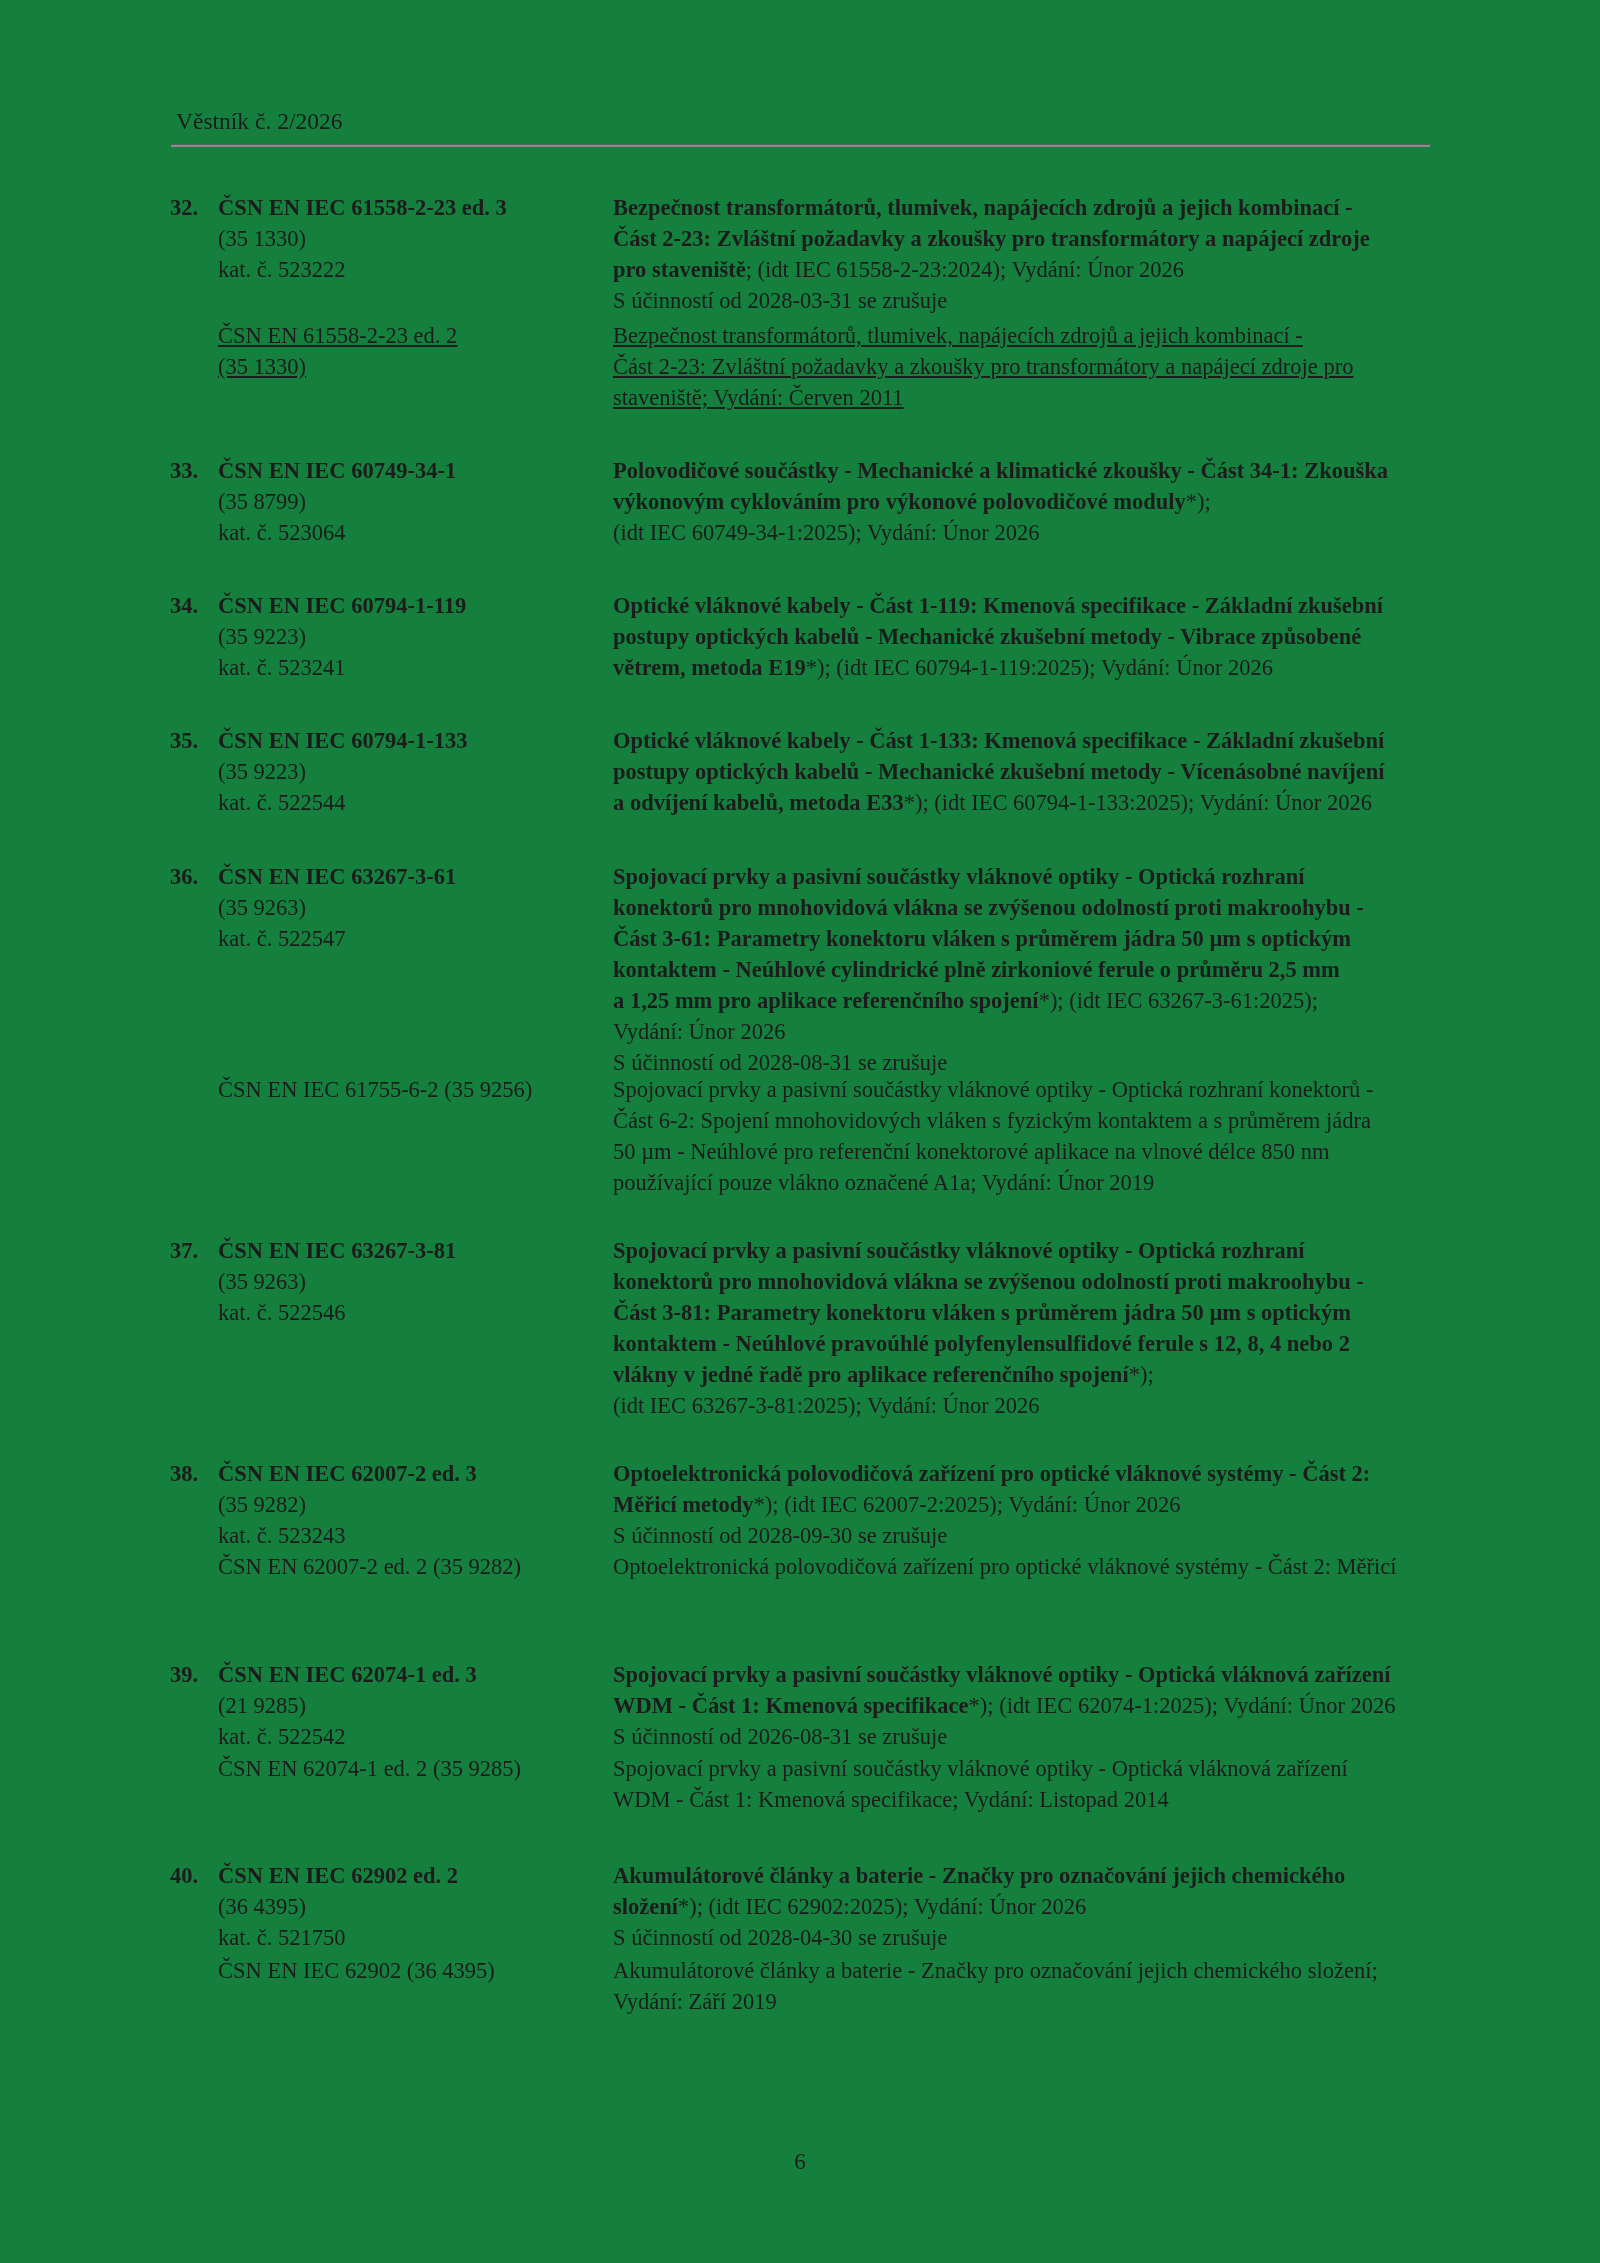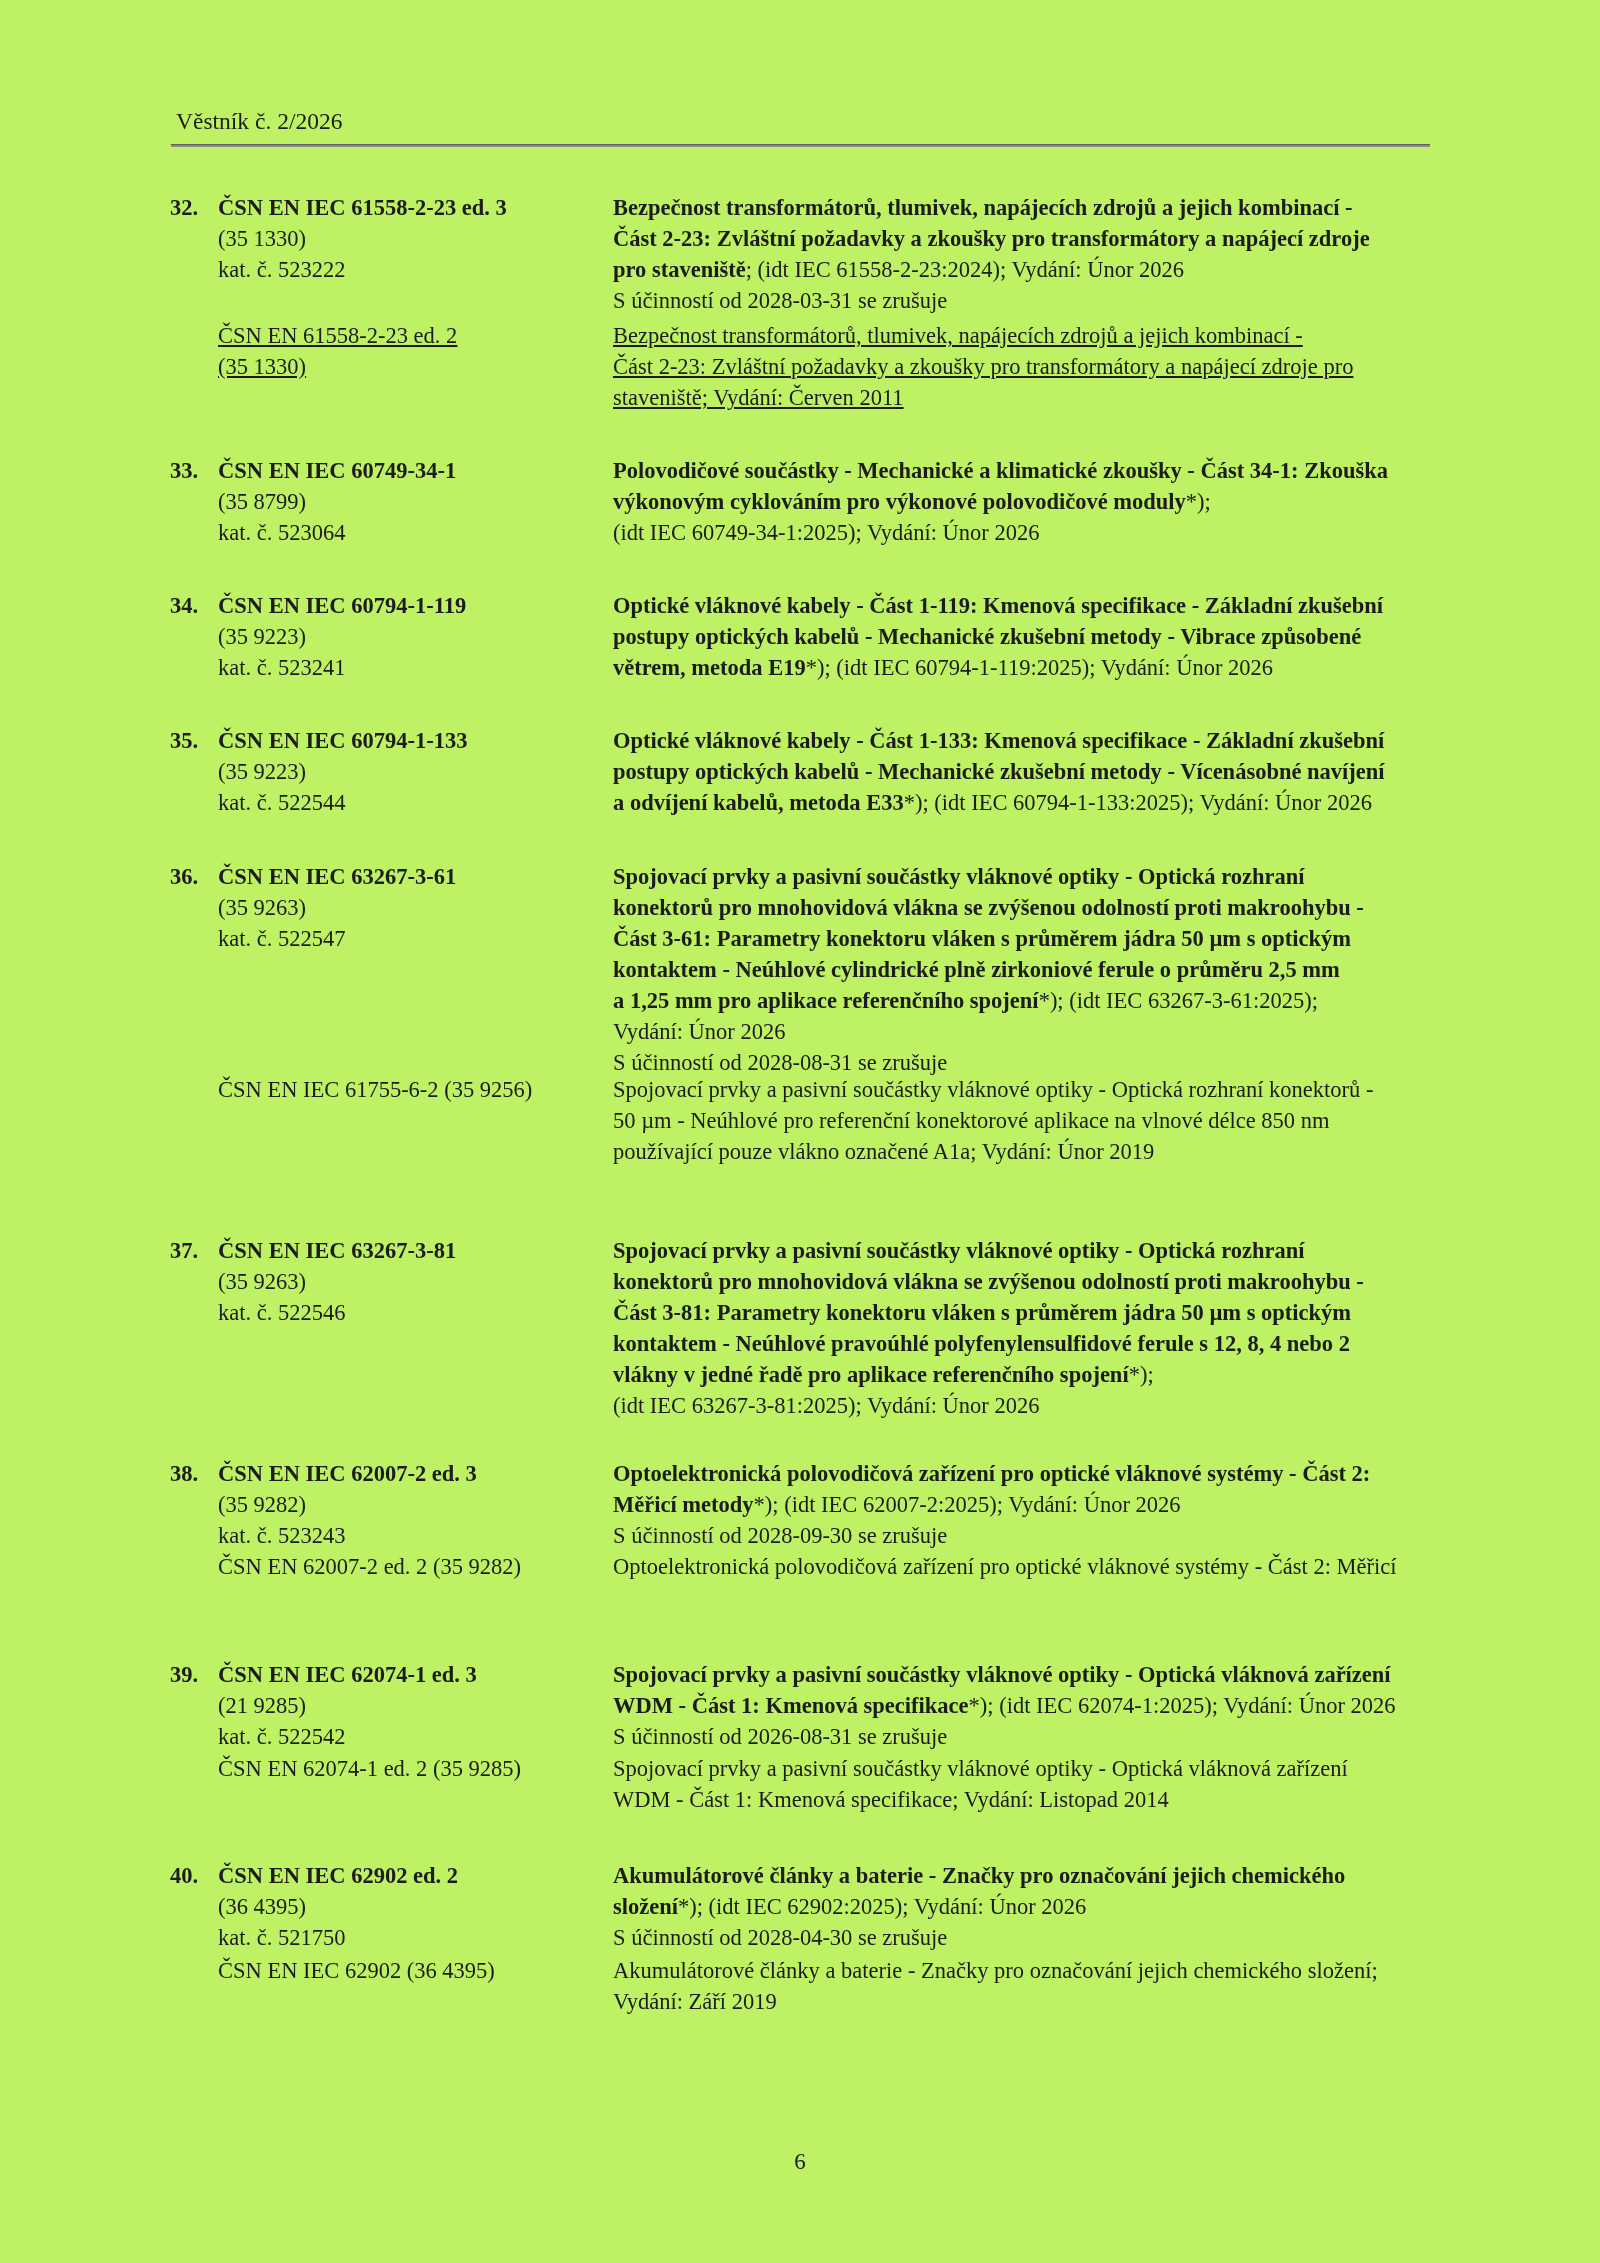--- a/index.html
+++ b/index.html
@@ -2,21 +2,21 @@
 <html lang="cs"><head>
 <meta charset="utf-8">
 <title>Věstník č. 2/2026</title>
 <style>
   html, body { margin: 0; padding: 0; background: #e8e8e8; }
   .page {
     position: relative;
     width: 1600px;
     height: 2263px;
     margin: 0 auto;
-    background: #bef264;
+    background: #15803d;
     color: #1c1c1c;
     font-family: "Liberation Serif", "DejaVu Serif", serif;
     font-size: 22.5px;
     line-height: 31px;
     overflow: hidden;
   }
   .header-title {
     position: absolute;
     left: 176px;
     top: 106px;
@@ -162,20 +162,21 @@
           <div class="rline"><span>Vydání: Únor 2026</span></div>
           <div class="rline"><span>S účinností od 2028-08-31 se zrušuje</span></div>
         </div>
       </div>
       <div class="row repl" style="top: 1074px;">
         <div class="cell-left">
           <div class="lline desig">ČSN EN IEC 61755-6-2 (35 9256)</div>
         </div>
         <div class="cell-right">
           <div class="rline"><span>Spojovací prvky a pasivní součástky vláknové optiky - Optická rozhraní konektorů -</span></div>
+          <div class="rline"><span>Část 6-2: Spojení mnohovidových vláken s fyzickým kontaktem a s průměrem jádra</span></div>
           <div class="rline"><span>50 µm - Neúhlové pro referenční konektorové aplikace na vlnové délce 850 nm</span></div>
           <div class="rline"><span>používající pouze vlákno označené A1a; Vydání: Únor 2019</span></div>
         </div>
       </div>
       <div class="row main" style="top: 1235px;">
         <div class="cell-left">
           <span class="num">37.</span>
           <div class="lline desig">ČSN EN IEC 63267-3-81</div>
           <div class="lline">(35 9263)</div>
           <div class="lline">kat. č. 522546</div>

